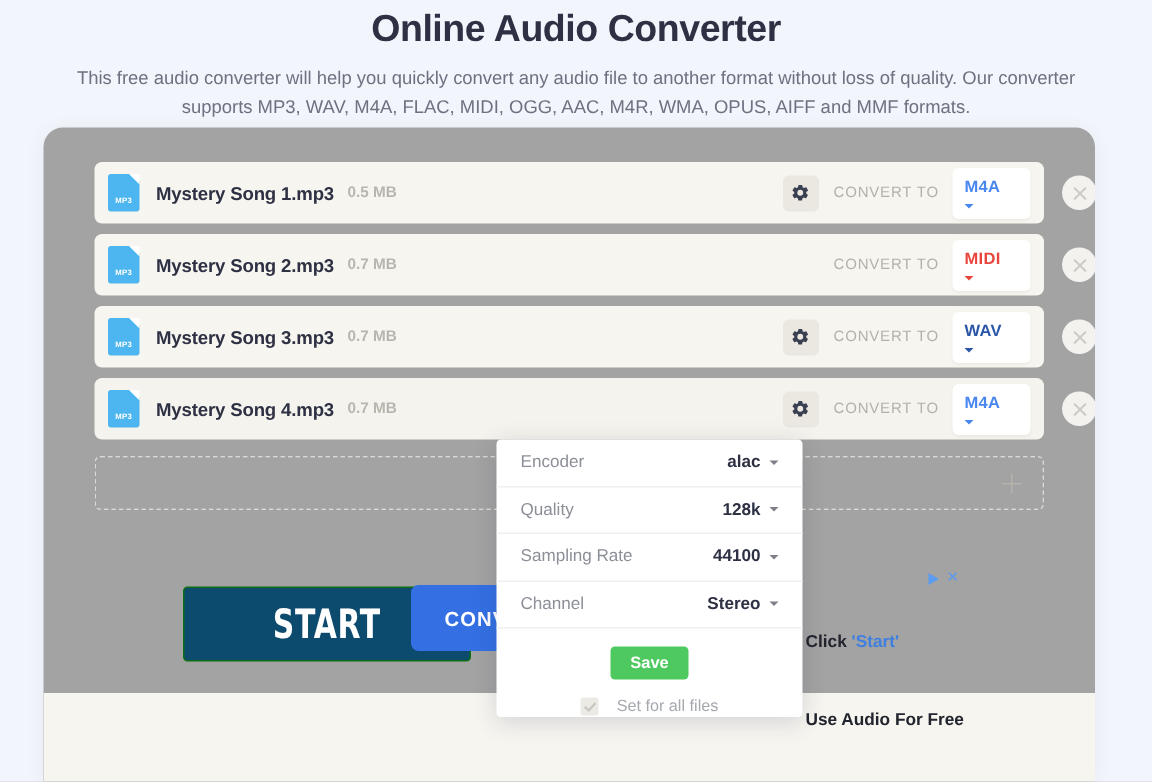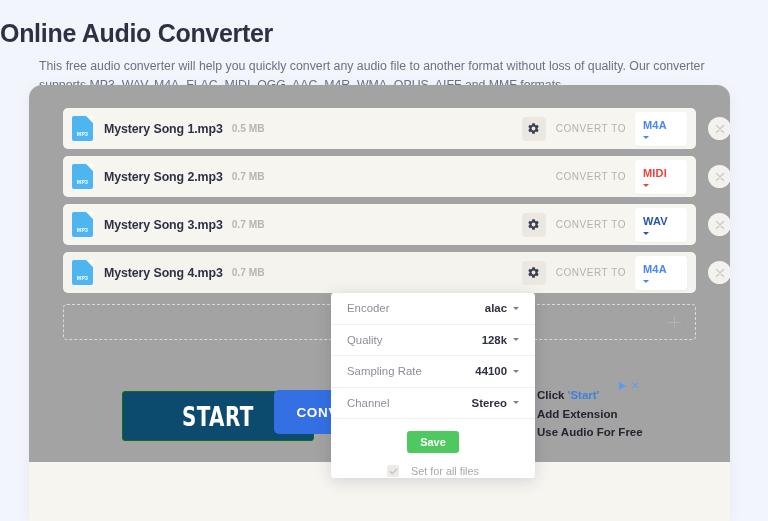--- a/index.html
+++ b/index.html
@@ -6,21 +6,21 @@
   html, body {
     width: 768px; height: 521px;
     overflow: hidden;
     background: #f2f5fb;
     font-family: "Liberation Sans", sans-serif;
     -webkit-font-smoothing: antialiased;
   }
   .page { position: relative; width: 768px; height: 521px; }
 
   
-  .header { padding-top: 18px; text-align: left; }
+  .header { padding-top: 4px; text-align: center; }
   .title {
     font-size: 25px; font-weight: bold; color: #2e3144;
     letter-spacing: -0.3px; line-height: 30px;
   }
   .subtitle {
     margin: 9px auto 0; width: 690px;
     font-size: 12.3px; color: #6d7180; line-height: 19px;
   }
 
   
@@ -159,21 +159,21 @@
     font-family: "DejaVu Sans Condensed", "Liberation Sans", sans-serif;
     transform: scaleX(0.82);
   }
 
   
   .ad-text {
     position: absolute; left: 537px; top: 386px; width: 175px;
   }
   .ad-line {
     font-size: 11.5px; font-weight: bold; color: #22242e;
-    line-height: 18.5px; white-space: nowrap;
+    line-height: 18.5px; white-space: nowrap; margin-top: 33px;
   }
   .ad-line .accent { color: #3f7fe0; }
   .ad-badges {
     position: absolute; left: 82px; top: -5px;
     display: flex; align-items: center; gap: 5px;
   }
   .adchoice-tri {
     width: 0; height: 0;
     border-top: 4.5px solid transparent;
     border-bottom: 4.5px solid transparent;
@@ -370,21 +370,20 @@
   </div>
 
   <div class="ad-text">
     <div class="ad-badges">
       <div class="adchoice-tri"></div>
       <div class="ad-x">✕</div>
     </div>
     <div class="ad-line">
       <span>Click </span><span class="accent">'Start'</span>
     </div>
-    <div class="ad-line">Add Extension</div>
     <div class="ad-line">Use Audio For Free</div>
   </div>
 
   <div class="settings-popup">
     <div>
 
     <div class="setting-row">
           <span class="setting-label">Encoder</span>
           <span class="setting-right">
             <span class="setting-value">alac</span>

